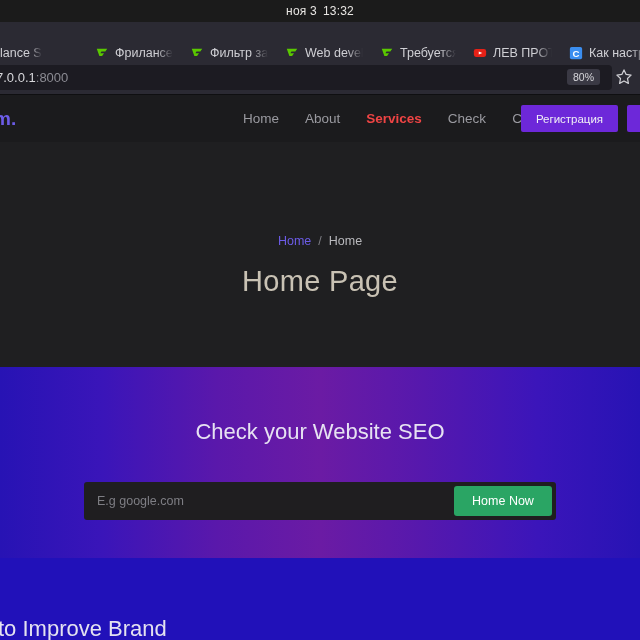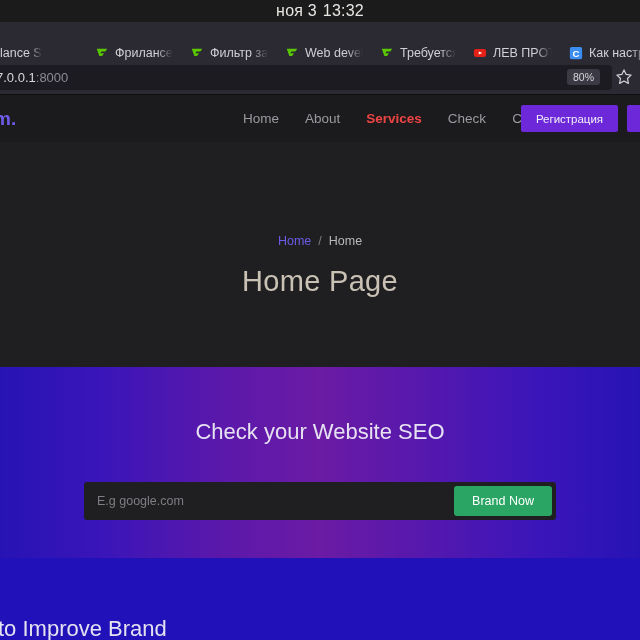--- a/index.html
+++ b/index.html
@@ -10,21 +10,21 @@
   }
 
   
   .os-bar{
     height:22px; width:640px;
     background:#1b1b1b;
     display:flex; align-items:center; justify-content:center;
     position:relative;
   }
   .os-clock{
-    color:#e8e6e3; font-size:16px; letter-spacing:.2px;
+    color:#e8e6e3; font-size:12px; letter-spacing:.2px;
     font-family:"Liberation Sans", sans-serif;
   }
   .os-clock .sep{ display:inline-block; width:6px; }
 
   
   .tabstrip{
     height:38px; width:640px;
     background:#2b2a33;
     display:flex; align-items:stretch;
     overflow:hidden;
@@ -268,21 +268,21 @@
       <span class="slash">/</span>
       <span class="current">Home</span>
     </div>
     <h1 class="hero-title">Home Page</h1>
   </div>
 
   <div class="seo">
     <h2 class="seo-title">Check your Website SEO</h2>
     <div class="seo-form">
       <input class="seo-input" type="text" placeholder="E.g google.com" style="">
-      <button class="seo-btn">Brand Now</button>
+      <button class="seo-btn">Home Now</button>
     </div>
   </div>
 
   <div class="blue-band">
     <div class="band-text">to Improve Brand</div>
   </div>
 
 </div>
 
 </body></html>

